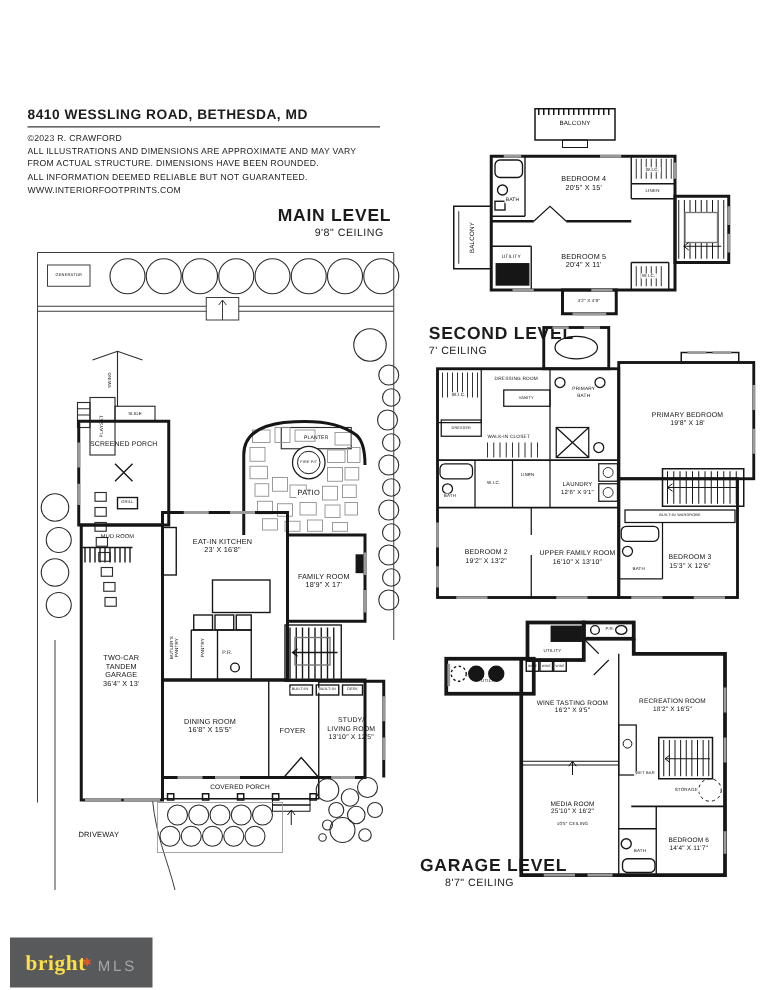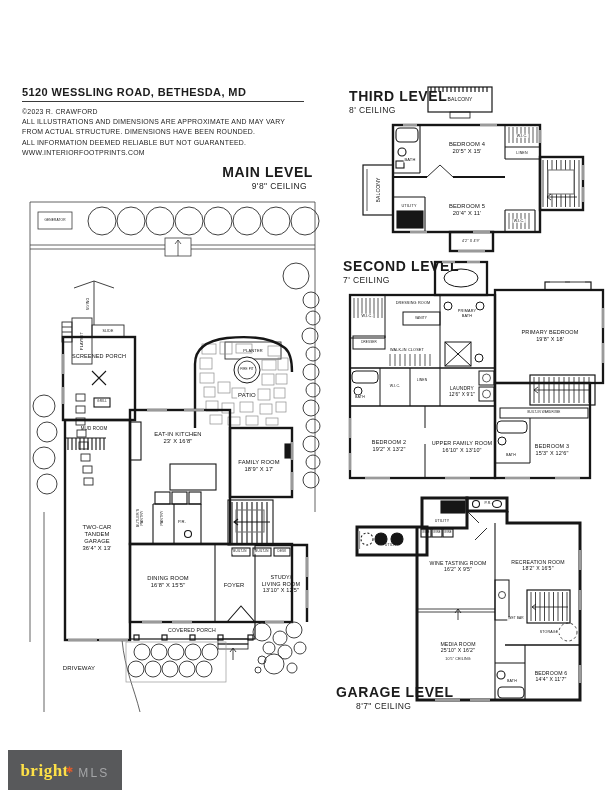--- a/index.html
+++ b/index.html
@@ -39,37 +39,33 @@
   #logo .star{color:#dd5b2b;font-size:9px;vertical-align:13px;margin-left:-3px;letter-spacing:0;}
   #logo .mls{font-size:12px;color:#a5a6a8;letter-spacing:2.2px;margin-left:5px;
              font-family:"Liberation Sans",sans-serif;align-self:center;margin-top:6px;}
 </style>
 </head>
 <body>
 
 <div id="page">
 
   <div class="hdr">
-    <div class="addr">5120 WESSLING ROAD, BETHESDA, MD</div>
+    <div class="addr">8410 WESSLING ROAD, BETHESDA, MD</div>
     <div class="lines">
         <div>©2023 R. CRAWFORD</div>
         <div>ALL ILLUSTRATIONS AND DIMENSIONS ARE APPROXIMATE AND MAY VARY</div>
         <div>FROM ACTUAL STRUCTURE. DIMENSIONS HAVE BEEN ROUNDED.</div>
         <div>ALL INFORMATION DEEMED RELIABLE BUT NOT GUARANTEED.</div>
         <div>WWW.INTERIORFOOTPRINTS.COM</div>
       </div>
   </div>
 
   <div class="lvl-title" id="t-main">
     <div class="t">MAIN LEVEL</div>
     <div class="c">9'8" CEILING</div>
-  </div>
-  <div class="lvl-title" id="t-third">
-    <div class="t">THIRD LEVEL</div>
-    <div class="c">8' CEILING</div>
   </div>
   <div class="lvl-title" id="t-second">
     <div class="t">SECOND LEVEL</div>
     <div class="c">7' CEILING</div>
   </div>
   <div class="lvl-title" id="t-lower">
     <div class="t">GARAGE LEVEL</div>
     <div class="c">8'7" CEILING</div>
   </div>
 

